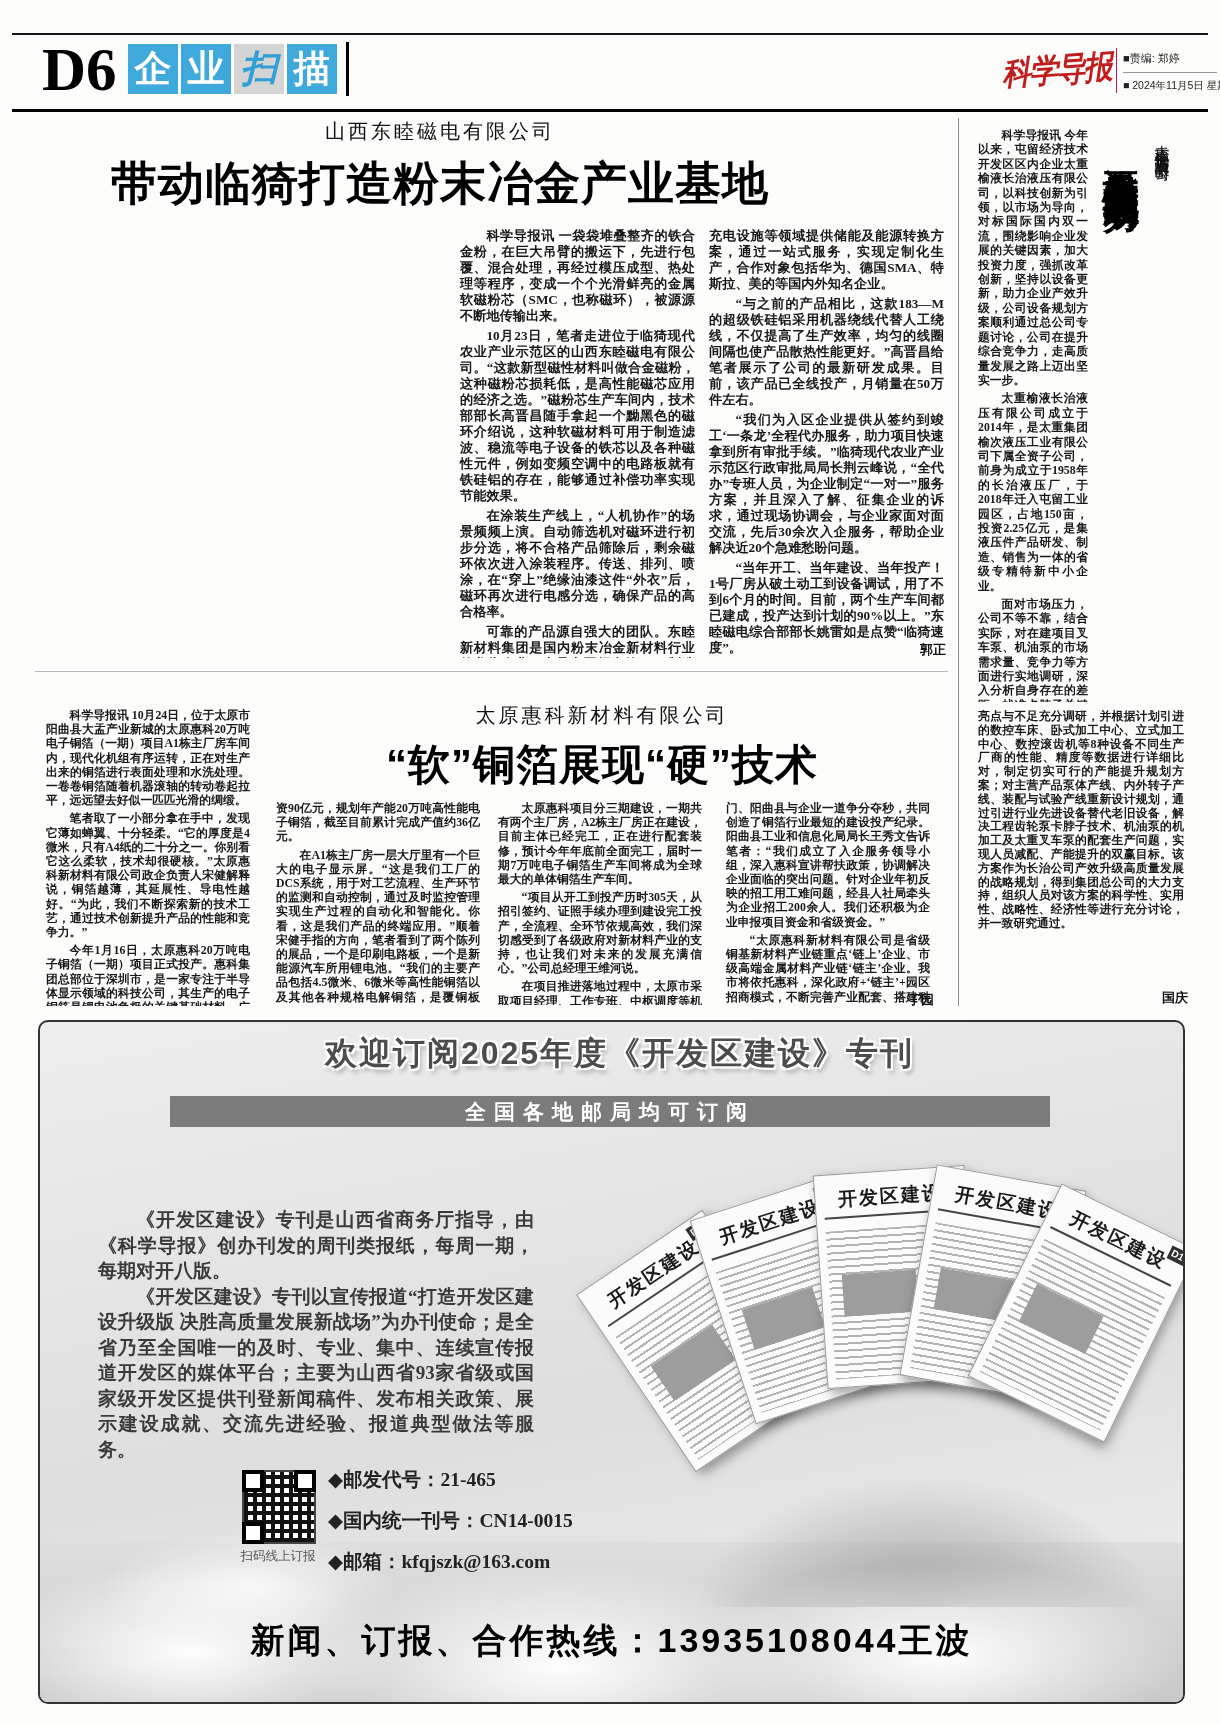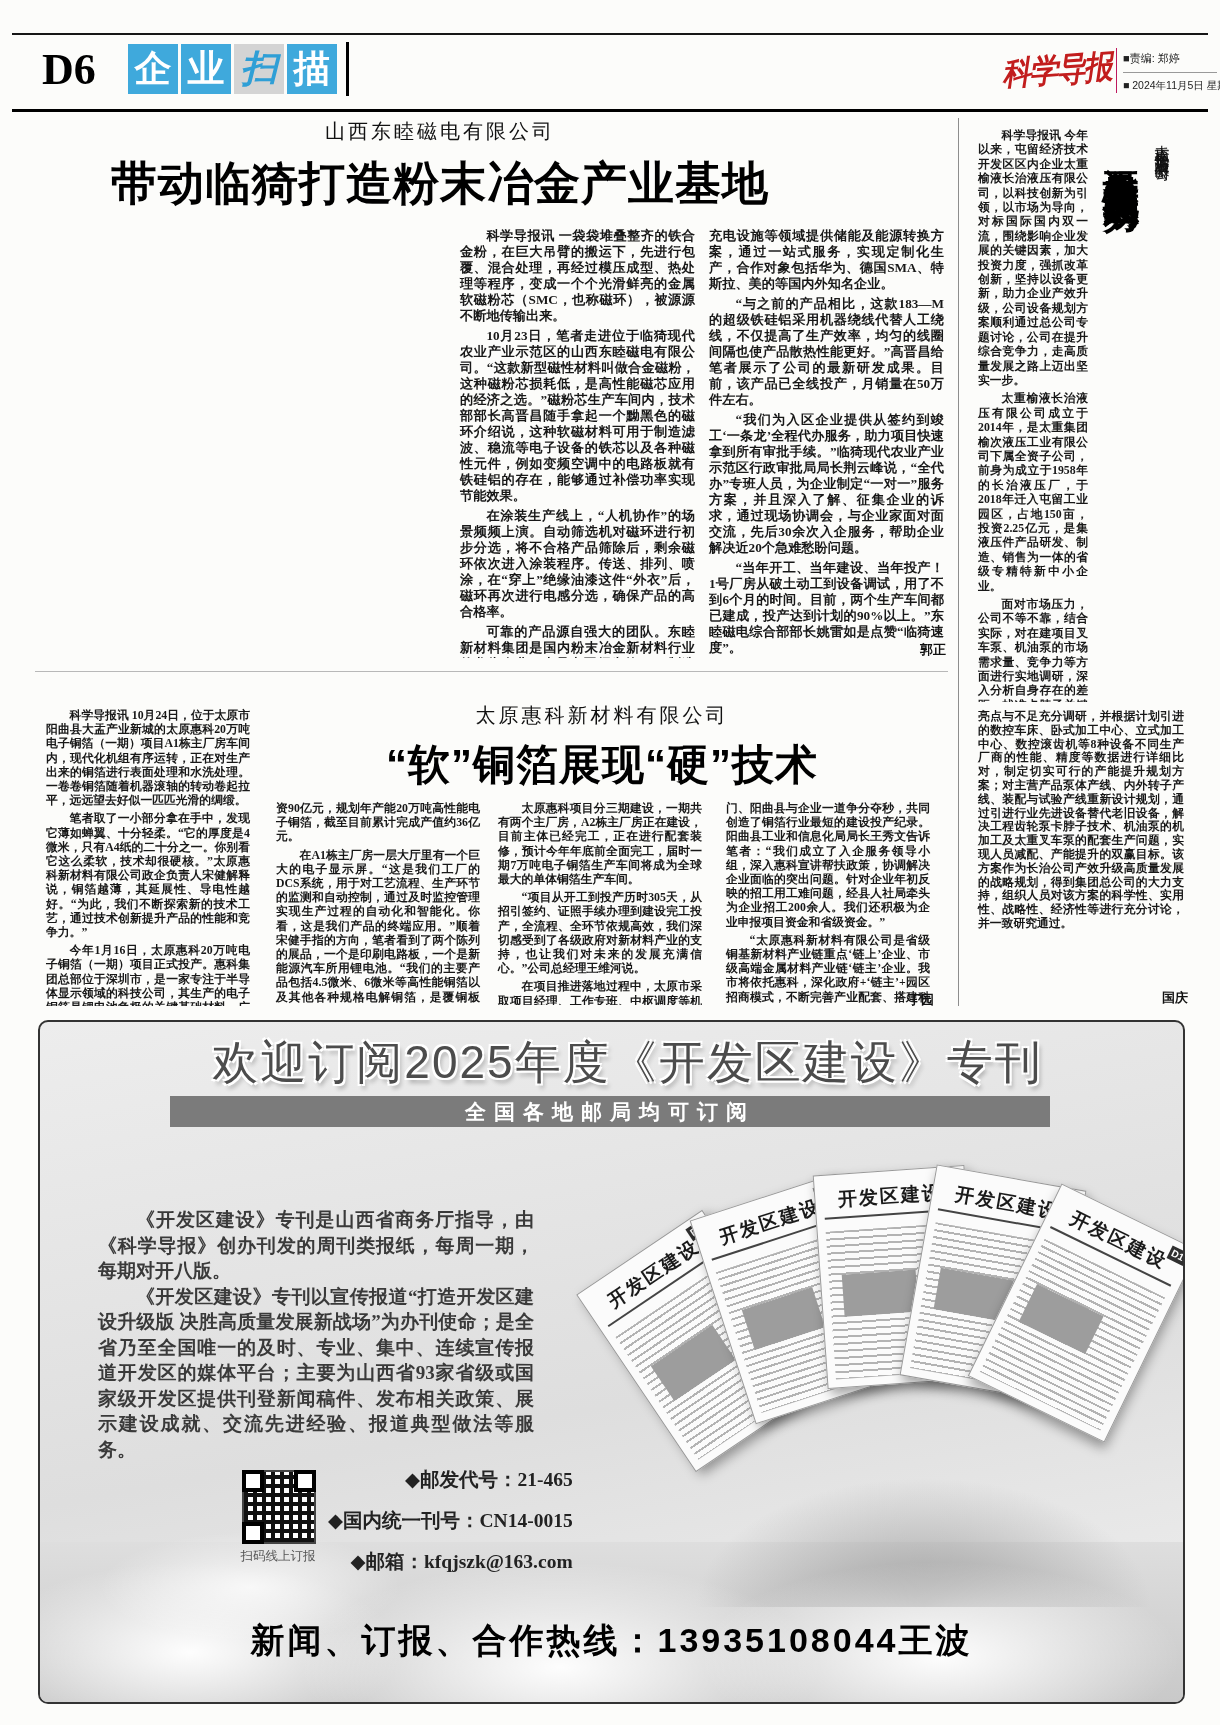--- a/index.html
+++ b/index.html
@@ -2,21 +2,21 @@
 <html><head>
 <meta charset="utf-8">
 <style>
   html,body{margin:0;padding:0;background:#e9e9e6;}
   .page{position:relative;width:1220px;height:1725px;background:#fcfcfa;margin:0 auto;
         font-family:"Liberation Serif","DejaVu Serif",serif;color:#181818;overflow:hidden;}
 
   
   .top-rule{position:absolute;left:12px;top:33px;width:1196px;height:2px;background:#161616;}
   .hdr-rule{position:absolute;left:12px;top:109px;width:1196px;height:3px;background:#000;}
-  .page-no{position:absolute;left:42px;top:42px;font-family:"Liberation Serif",serif;font-weight:bold;font-size:44px;line-height:56px;color:#000;}
+  .page-no{position:absolute;left:42px;top:42px;font-family:"Liberation Serif",serif;font-weight:bold;font-size:61px;line-height:56px;color:#000;}
   .sec-boxes{position:absolute;left:128px;top:44px;display:flex;gap:3px;}
   .sec-box{width:50px;height:50px;background:#3fa9dc;color:#fff;text-align:center;
            font-family:"Liberation Sans","DejaVu Sans",sans-serif;font-weight:bold;font-size:37px;line-height:50px;}
   .sec-box.alt{background:#d4d4d4;color:#2f9fd6;font-style:italic;}
   .sec-tick{position:absolute;left:346px;top:42px;width:3px;height:54px;background:#000;}
   .masthead{position:absolute;left:1002px;top:52px;white-space:nowrap;color:#c21d1d;
             font-family:"Liberation Serif",serif;font-weight:bold;font-style:italic;font-size:33px;
             letter-spacing:-2px;transform:rotate(-4deg) scaleX(.88);transform-origin:left center;}
   .hdr-meta{position:absolute;left:1116px;top:48px;width:94px;font-family:Liberation Sans, sans-serif;
             font-size:11px;color:#222;border-left:1px solid #be185d;padding-left:6px;}
@@ -79,37 +79,37 @@
            letter-spacing:2px;color:#000;}
   .a3-kicker{position:absolute;left:1152px;top:133px;height:212px;writing-mode:vertical-rl;text-orientation:upright;
              font-size:15px;letter-spacing:2px;color:#111;}
   .a3-colB{position:absolute;left:974px;top:706px;width:214px;height:300px;overflow:hidden;
            font-size:11.8px;line-height:13.8px;text-align:justify;}
   #by3{left:1040px;top:989px;width:148px;}
 
   
   .ad{position:absolute;left:38px;top:1020px;width:1143px;height:680px;border:2px solid #333;border-radius:10px;
       background:linear-gradient(170deg,#ededed,#dedede 55%,#f0f0f0);overflow:hidden;}
-  .ad-title{position:absolute;left:16px;top:10px;width:100%;text-align:center;letter-spacing:2px;
-            font-family:"Liberation Sans","DejaVu Sans",sans-serif;font-weight:normal;font-size:46px;color:#4c4c4c;
+  .ad-title{position:absolute;left:8px;top:10px;width:100%;text-align:center;letter-spacing:2px;
+            font-family:"Liberation Sans","DejaVu Sans",sans-serif;font-weight:bold;font-size:32px;color:#4c4c4c;
             text-shadow:-2px -2px 0 #fff,2px -2px 0 #fff,-2px 2px 0 #fff,2px 2px 0 #fff,3px 5px 4px rgba(0,0,0,.25);}
   .ad-banner{position:absolute;left:130px;top:74px;width:880px;height:31px;background:#7b7b7b;color:#fff;
              font-family:"Liberation Sans","DejaVu Sans",sans-serif;font-weight:bold;font-size:21px;line-height:31px;
              text-align:center;letter-spacing:8px;}
   .ad-body{position:absolute;left:58px;top:185px;width:436px;font-size:19px;line-height:25.5px;
            color:#3a3a3a;text-align:justify;}
   .ad-body p{margin:0;text-indent:2em;font-weight:bold;}
   .qr{position:absolute;left:202px;top:448px;width:70px;height:70px;border:2px solid #444;background:#fff;
       background-image:repeating-linear-gradient(0deg,#111 0 4px,transparent 4px 9px),
                        repeating-linear-gradient(90deg,#111 0 4px,#fff 4px 9px);}
   .qr i{position:absolute;width:14px;height:14px;border:4px solid #000;background:#fff;}
   .qr i:nth-child(1){left:-2px;top:-2px;} .qr i:nth-child(2){right:-2px;top:-2px;} .qr i:nth-child(3){left:-2px;bottom:-2px;}
   .qr-label{position:absolute;left:188px;top:526px;width:100px;text-align:center;font-size:12.5px;color:#555;
             font-family:"Liberation Sans","DejaVu Sans",sans-serif;}
-  .ad-contacts{position:absolute;left:288px;top:444px;font-weight:bold;font-size:19.5px;color:#222;text-align:right;}
+  .ad-contacts{position:absolute;left:288px;top:444px;font-weight:bold;font-size:19.5px;color:#222;}
   .ad-contacts p{margin:0 0 14px;text-indent:0;}
   .papers{position:absolute;left:575px;top:118px;width:545px;height:380px;}
   .paper{position:absolute;width:150px;height:212px;background:#fbfbfb;border:1px solid #999;
          box-shadow:3px 6px 12px rgba(0,0,0,.35);}
   .paper:nth-of-type(1){left:8px;top:94px;transform:rotate(-34deg);}
   .paper:nth-of-type(2){left:104px;top:52px;transform:rotate(-18deg);}
   .paper:nth-of-type(3){left:205px;top:30px;transform:rotate(-4deg);}
   .paper:nth-of-type(4){left:302px;top:36px;transform:rotate(10deg);}
   .paper:nth-of-type(5){left:392px;top:66px;transform:rotate(26deg);}
   .paper-mast{margin:12px 8px 4px;text-align:center;border-bottom:2px solid #444;padding-bottom:4px;

